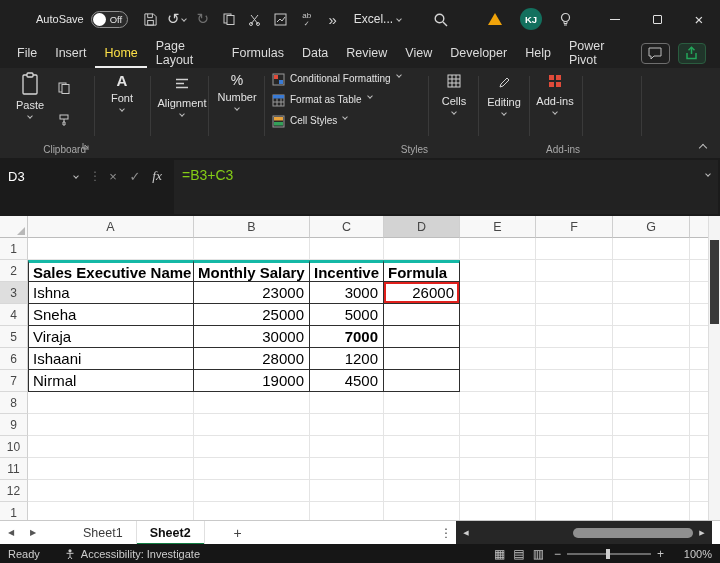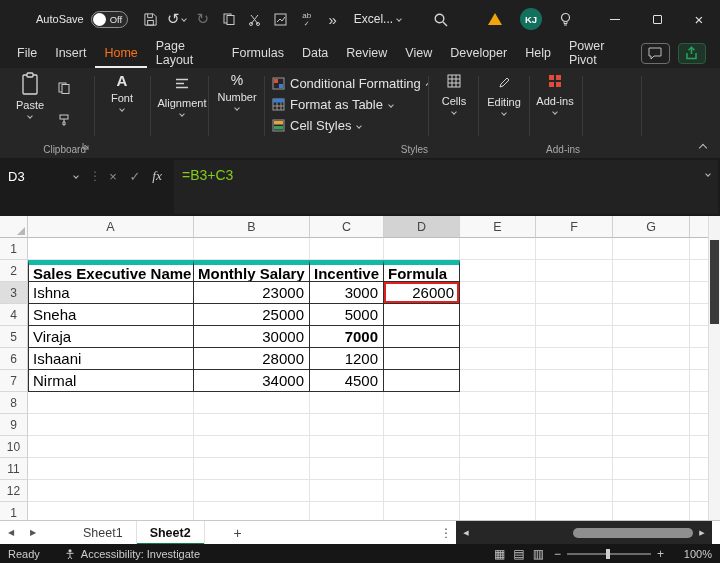--- a/index.html
+++ b/index.html
@@ -25,36 +25,36 @@
 .warn-tri{width:0;height:0;border-left:7px solid transparent;border-right:7px solid transparent;border-bottom:12px solid #f0a30a;margin:0 8px}
 .winbtn{width:42px;height:38px;display:flex;align-items:center;justify-content:center;color:#e0e0e0}
 .min-glyph{display:inline-block;width:10px;border-top:1px solid #e0e0e0}
 .max-glyph{display:inline-block;width:9px;height:9px;border:1px solid #e0e0e0;border-radius:1px}
 .close-glyph{font-size:15px;line-height:1}
 .sp{flex:1}
 
 
 .menubar{height:30px;background:#1f1f1f;display:flex;align-items:center;padding:0 8px;flex:0 0 auto}
 .mi{font-size:12.5px;color:#dcdcdc;padding:0 9px;height:30px;display:flex;align-items:center}
-.mi.active{color:#f97316;box-shadow:inset 0 -2px 0 #ededed}
+.mi.active{color:#fde047;box-shadow:inset 0 -2px 0 #ededed}
 .mbtn{width:34px;height:21px;border:1px solid #6e6e6e;border-radius:4px;display:flex;align-items:center;justify-content:center;margin-left:8px}
 .mbtn.share{border-color:#2a5c3f;background:#20352a}
 
 
 .ribbon{height:90px;background:#262626;position:relative;flex:0 0 auto;color:#e3e3e3}
 .rgrp{position:absolute;top:4px;display:flex;flex-direction:column;align-items:center}
 .rlabel{font-size:11px;color:#e3e3e3;margin-top:3px;white-space:nowrap}
 .rchev{margin-top:3px}
 .vsep{position:absolute;top:8px;bottom:22px;width:1px;background:#3a3a3a}
 .glabel{position:absolute;bottom:3px;font-size:10px;color:#a9a9a9;text-align:right}
 .paste-wrap{position:absolute;left:6px;top:4px;display:flex}
 .paste-btn{width:48px;display:flex;flex-direction:column;align-items:center}
 .paste-side{display:flex;flex-direction:column;justify-content:space-between;padding:8px 0 6px 4px;height:64px}
 .styles-col{position:absolute;left:272px;top:5px;width:156px}
-.style-row{display:flex;align-items:center;height:21px;font-size:13px;color:#e3e3e3;white-space:nowrap}
+.style-row{display:flex;align-items:flex-start;height:21px;font-size:10px;color:#e3e3e3;white-space:nowrap}
 .style-row .ic{margin-right:5px;display:inline-flex}
 .style-row .chev{margin-left:6px}
 .two-line{font-size:10.5px;line-height:1.15;text-align:center;margin-top:2px;width:52px;white-space:normal}
 .launcher{position:absolute;bottom:4px}
 .collapse-chev{position:absolute;right:14px;bottom:7px}
 
 
 .fbar{height:58px;background:#1b1b1b;display:flex;flex:0 0 auto;align-items:flex-start}
 .namebox{width:88px;height:32px;margin:2px 0 0 0;display:flex;align-items:center;padding-left:8px;color:#fff;font-size:13px;background:#1b1b1b}
 .namebox .chev{margin-left:auto;margin-right:10px}
@@ -75,21 +75,21 @@
 .ch-fill{flex:1;border-right:none}
 .grows{flex:1;overflow:hidden}
 .grow{display:flex;height:22px}
 .rh{width:28px;background:#f8f8f8;border-right:1px solid #cfcfcf;border-bottom:1px solid #d8d8d8;display:flex;align-items:center;justify-content:center;font-size:12px;color:#474747;flex:0 0 auto}
 .rh-sel{background:#dedede}
 .cell{height:22px;border-right:1px solid #e4e4e4;border-bottom:1px solid #e4e4e4;font-size:15px;color:#000;display:flex;align-items:center;overflow:hidden;white-space:nowrap;flex:0 0 auto}
 .cell.txt{padding-left:4px}
 .cell.num{justify-content:flex-end;padding-right:5px}
 .cell.bold{font-weight:bold}
 .tb{border-right:1px solid #2e2e2e;border-bottom:1px solid #2e2e2e}
-.tb-top{border-top:5px solid #14b8a6}
+.tb-top{border-top:3px solid #14b8a6}
 .tb-left{border-left:1px solid #2e2e2e}
 .sel-cell{box-shadow:inset 0 0 0 2px #e0201c}
 .cell-fill{flex:1 1 auto;border-right:none}
 .vscroll{position:absolute;top:0;right:0;bottom:0;width:12px;background:#f4f4f4;border-left:1px solid #ddd}
 .vthumb{position:absolute;top:24px;left:1px;right:1px;height:84px;background:#3a3a3a}
 
 
 .tabbar{height:24px;background:#fff;border-top:1px solid #c9c9c9;display:flex;align-items:center;flex:0 0 auto}
 .tabnav{width:22px;text-align:center;color:#555;font-size:8px}
 .sheettab{height:24px;display:flex;align-items:center;padding:0 13px;font-size:12.5px;color:#3c3c3c;border-right:1px solid #e0e0e0}
@@ -432,21 +432,21 @@
           <div class="cell tb num" style="width: 74px;">1200</div>
           <div class="cell tb" style="width: 76px;"></div>
           <div class="cell" style="width: 76px;"></div>
           <div class="cell" style="width: 77px;"></div>
           <div class="cell" style="width: 77px;"></div>
           <div class="cell cell-fill"></div>
         </div>
         <div class="grow">
           <div class="rh">7</div>
           <div class="cell tb tb-left txt" style="width: 166px;">Nirmal</div>
-          <div class="cell tb num" style="width: 116px;">34000</div>
+          <div class="cell tb num" style="width: 116px;">19000</div>
           <div class="cell tb num" style="width: 74px;">4500</div>
           <div class="cell tb" style="width: 76px;"></div>
           <div class="cell" style="width: 76px;"></div>
           <div class="cell" style="width: 77px;"></div>
           <div class="cell" style="width: 77px;"></div>
           <div class="cell cell-fill"></div>
         </div>
         <div class="grow">
           <div class="rh">8</div>
           <div class="cell" style="width: 166px;"></div>

